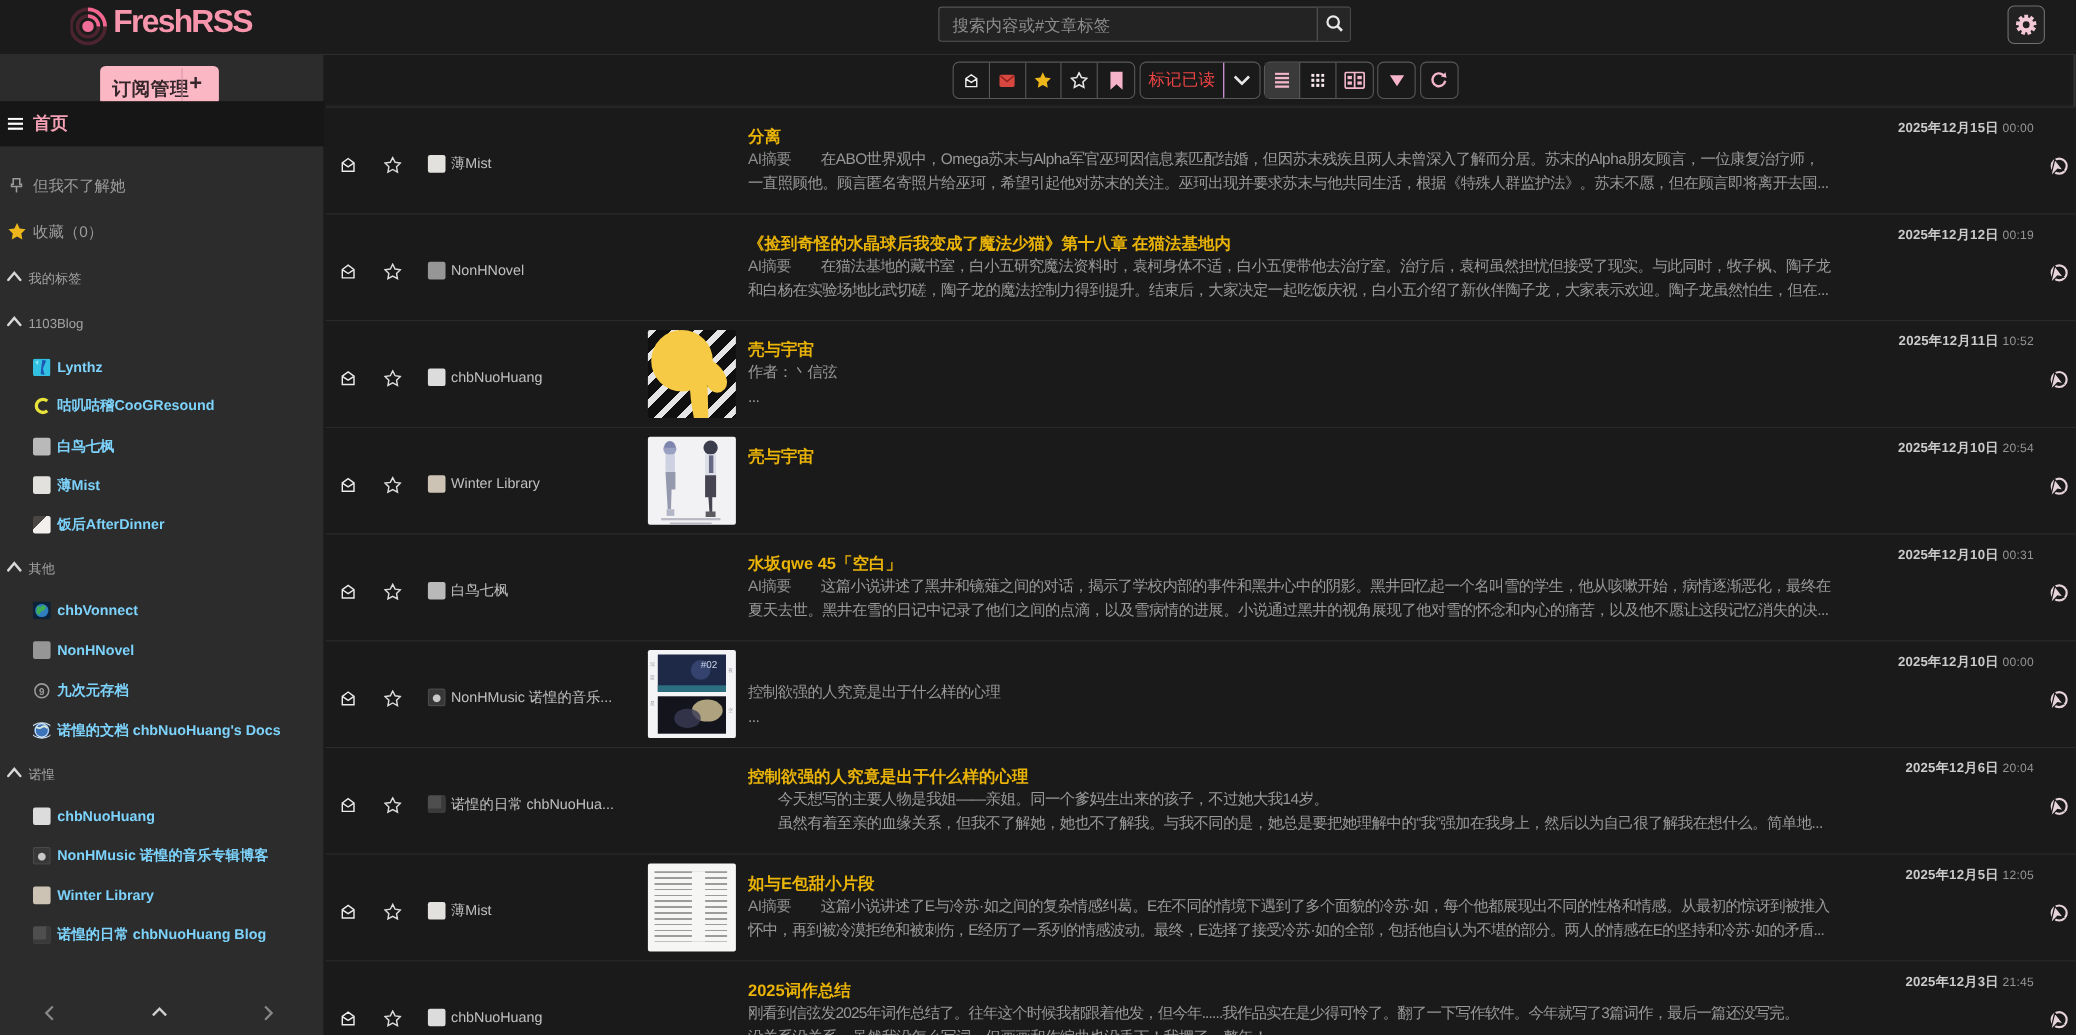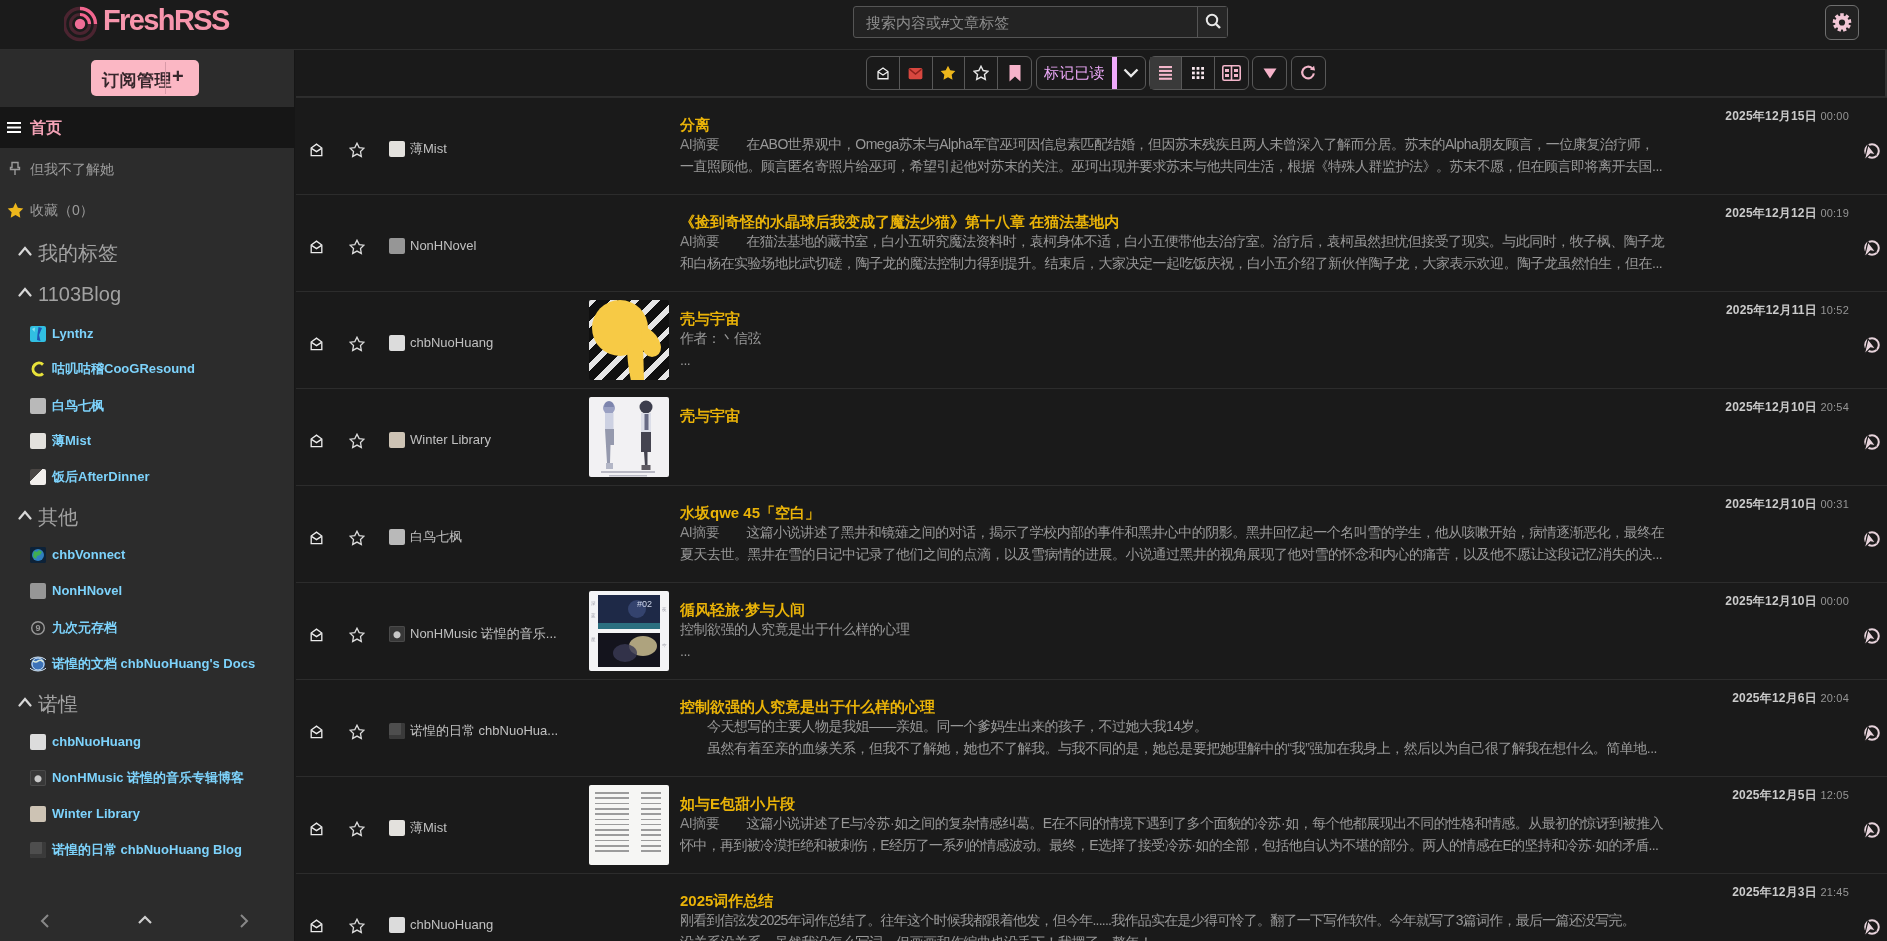--- a/index.html
+++ b/index.html
@@ -14,37 +14,37 @@
 #gear{position:absolute;left:1825px;top:5px;width:34px;height:35px;border:1px solid #6f6f6f;border-radius:6px;background:#222;}
 
 #aside{position:absolute;left:0;top:50px;width:295px;height:891px;background:#2c2c2c;border-right:1px solid #161616;}
 #subbtn{position:absolute;left:91px;top:10px;width:108px;height:36px;background:#fbb7c4;border-radius:5px;color:#35262b;font-size:16px;}
 #subbtn .t1{position:absolute;left:11px;top:9px;font-weight:bold;letter-spacing:0.5px;font-size:17px;}
 #subbtn .dv{position:absolute;left:74px;top:2px;width:1px;height:32px;background:#d99aa8;}
 #subbtn .pl{position:absolute;left:81px;top:5px;font-size:20px;font-weight:bold;}
 .sitem{position:absolute;left:0;width:295px;height:24px;color:#9b9b9b;font-size:14px;line-height:24px;}
 .sitem .ic{position:absolute;left:7px;top:4px;}
 .sitem .tx{position:absolute;left:30px;top:0;white-space:nowrap;}
-#homerow{position:absolute;left:0;top:57px;width:295px;height:41px;background:#161616;padding-left:24px;}
+#homerow{position:absolute;left:0;top:42px;width:295px;height:41px;background:#161616;padding-left:24px;}
 #homerow .tx{position:absolute;left:30px;top:10px;color:#f3a2b6;font-size:16px;font-weight:bold;line-height:21px;}
 #homerow .ic{position:absolute;left:7px;top:15px;}
-.scat{position:absolute;left:12px;width:295px;height:24px;color:#a2a2a2;font-size:20px;line-height:24px;}
+.scat{position:absolute;left:0;width:295px;height:24px;color:#a2a2a2;font-size:12px;line-height:24px;}
 .scat .ic{position:absolute;left:6px;top:5px;}
 .scat .tx{position:absolute;left:26px;top:0;white-space:nowrap;}
 .sfeed{position:absolute;left:0;width:295px;height:24px;color:#7dd3fc;font-size:13px;line-height:24px;font-weight:bold;}
 .sfeed .fv{position:absolute;left:30px;top:4px;width:16px;height:16px;border-radius:2px;overflow:hidden;}
 .sfeed .tx{position:absolute;left:52px;top:0;white-space:nowrap;}
 #pager{position:absolute;left:0;top:855px;width:295px;height:31px;color:#888;}
 
 #toolbar{position:absolute;left:296px;top:50px;width:1591px;height:47px;border-bottom:1px solid #2e2e2e;background:#1a1a1a;}
 .tgroup{position:absolute;top:6px;height:34px;border:1px solid #585858;border-radius:6px;display:flex;}
 .tbtn{width:33px;height:32px;display:flex;align-items:center;justify-content:center;border-right:1px solid #585858;}
 .tbtn:last-child{border-right:none;}
 .tbtn.active{background:#3a3a3a;}
-.ttext{white-space:nowrap;padding:0 7px;line-height:32px;color:#f0abfc;font-size:15px;letter-spacing:0.2px;border-right:5px solid #f0abfc;}
+.ttext{white-space:nowrap;padding:0 7px;line-height:32px;color:#ef4444;font-size:15px;letter-spacing:0.2px;border-right:1px solid #f0abfc;}
 
 .row{position:absolute;left:296px;width:1591px;height:97px;border-top:1px solid #2c2c2c;background:#1a1a1a;}
 .row .env{position:absolute;left:13px;top:44px;}
 .row .st{position:absolute;left:53px;top:44px;}
 .row .fav{position:absolute;left:93px;top:43px;width:16px;height:16px;border-radius:2px;overflow:hidden;}
 .row .fname{position:absolute;left:114px;top:43px;font-size:13px;line-height:16px;color:#c0c0c0;white-space:nowrap;}
 .row .thumb{position:absolute;left:293px;top:8px;width:80px;height:80px;border-radius:2px;overflow:hidden;}
 .row .title{position:absolute;left:384px;top:16px;width:1055px;font-size:15px;font-weight:bold;color:#eab308;line-height:21px;white-space:nowrap;overflow:hidden;}
 .row .date{position:absolute;right:38px;top:10px;font-size:12px;color:#cbcbcb;font-weight:bold;letter-spacing:0.2px;white-space:nowrap;}
 .row .date span{color:#959595;font-weight:normal;font-size:11px;}
@@ -474,21 +474,20 @@
           <ellipse cx="36" cy="62" rx="12" ry="9" fill="#3a3a55" opacity="0.8"></ellipse>
           <g fill="#9a9aa5" font-size="4.5" font-family="Liberation Sans">
             <text x="2" y="14">深</text>
             <text x="2" y="26">蓝</text>
             <text x="2" y="50">星</text>
             <text x="73" y="20">夜</text>
             <text x="73" y="56">空</text>
           </g>
         </svg>
       </div>
-      <div class="title">循风轻旅·梦与人间</div>
 <div class="date">2025年12月10日 <span>00:00</span></div>
 <div class="sum">
         <div class="ln">控制欲强的人究竟是出于什么样的心理</div>
         <div class="ln">...</div>
       </div>
 <svg class="share" width="18" height="19" viewBox="0 0 18 19">
         <circle cx="10" cy="9" r="6.8" fill="none" stroke="#e7d3db" stroke-width="2"></circle>
         <path d="M2.2,18.5 L6,2.8 L13.8,12.8 L8.6,11.8 Z" fill="#e7d3db" stroke="#1a1a1a" stroke-width="1.1"></path>
       </svg>
     </div>

